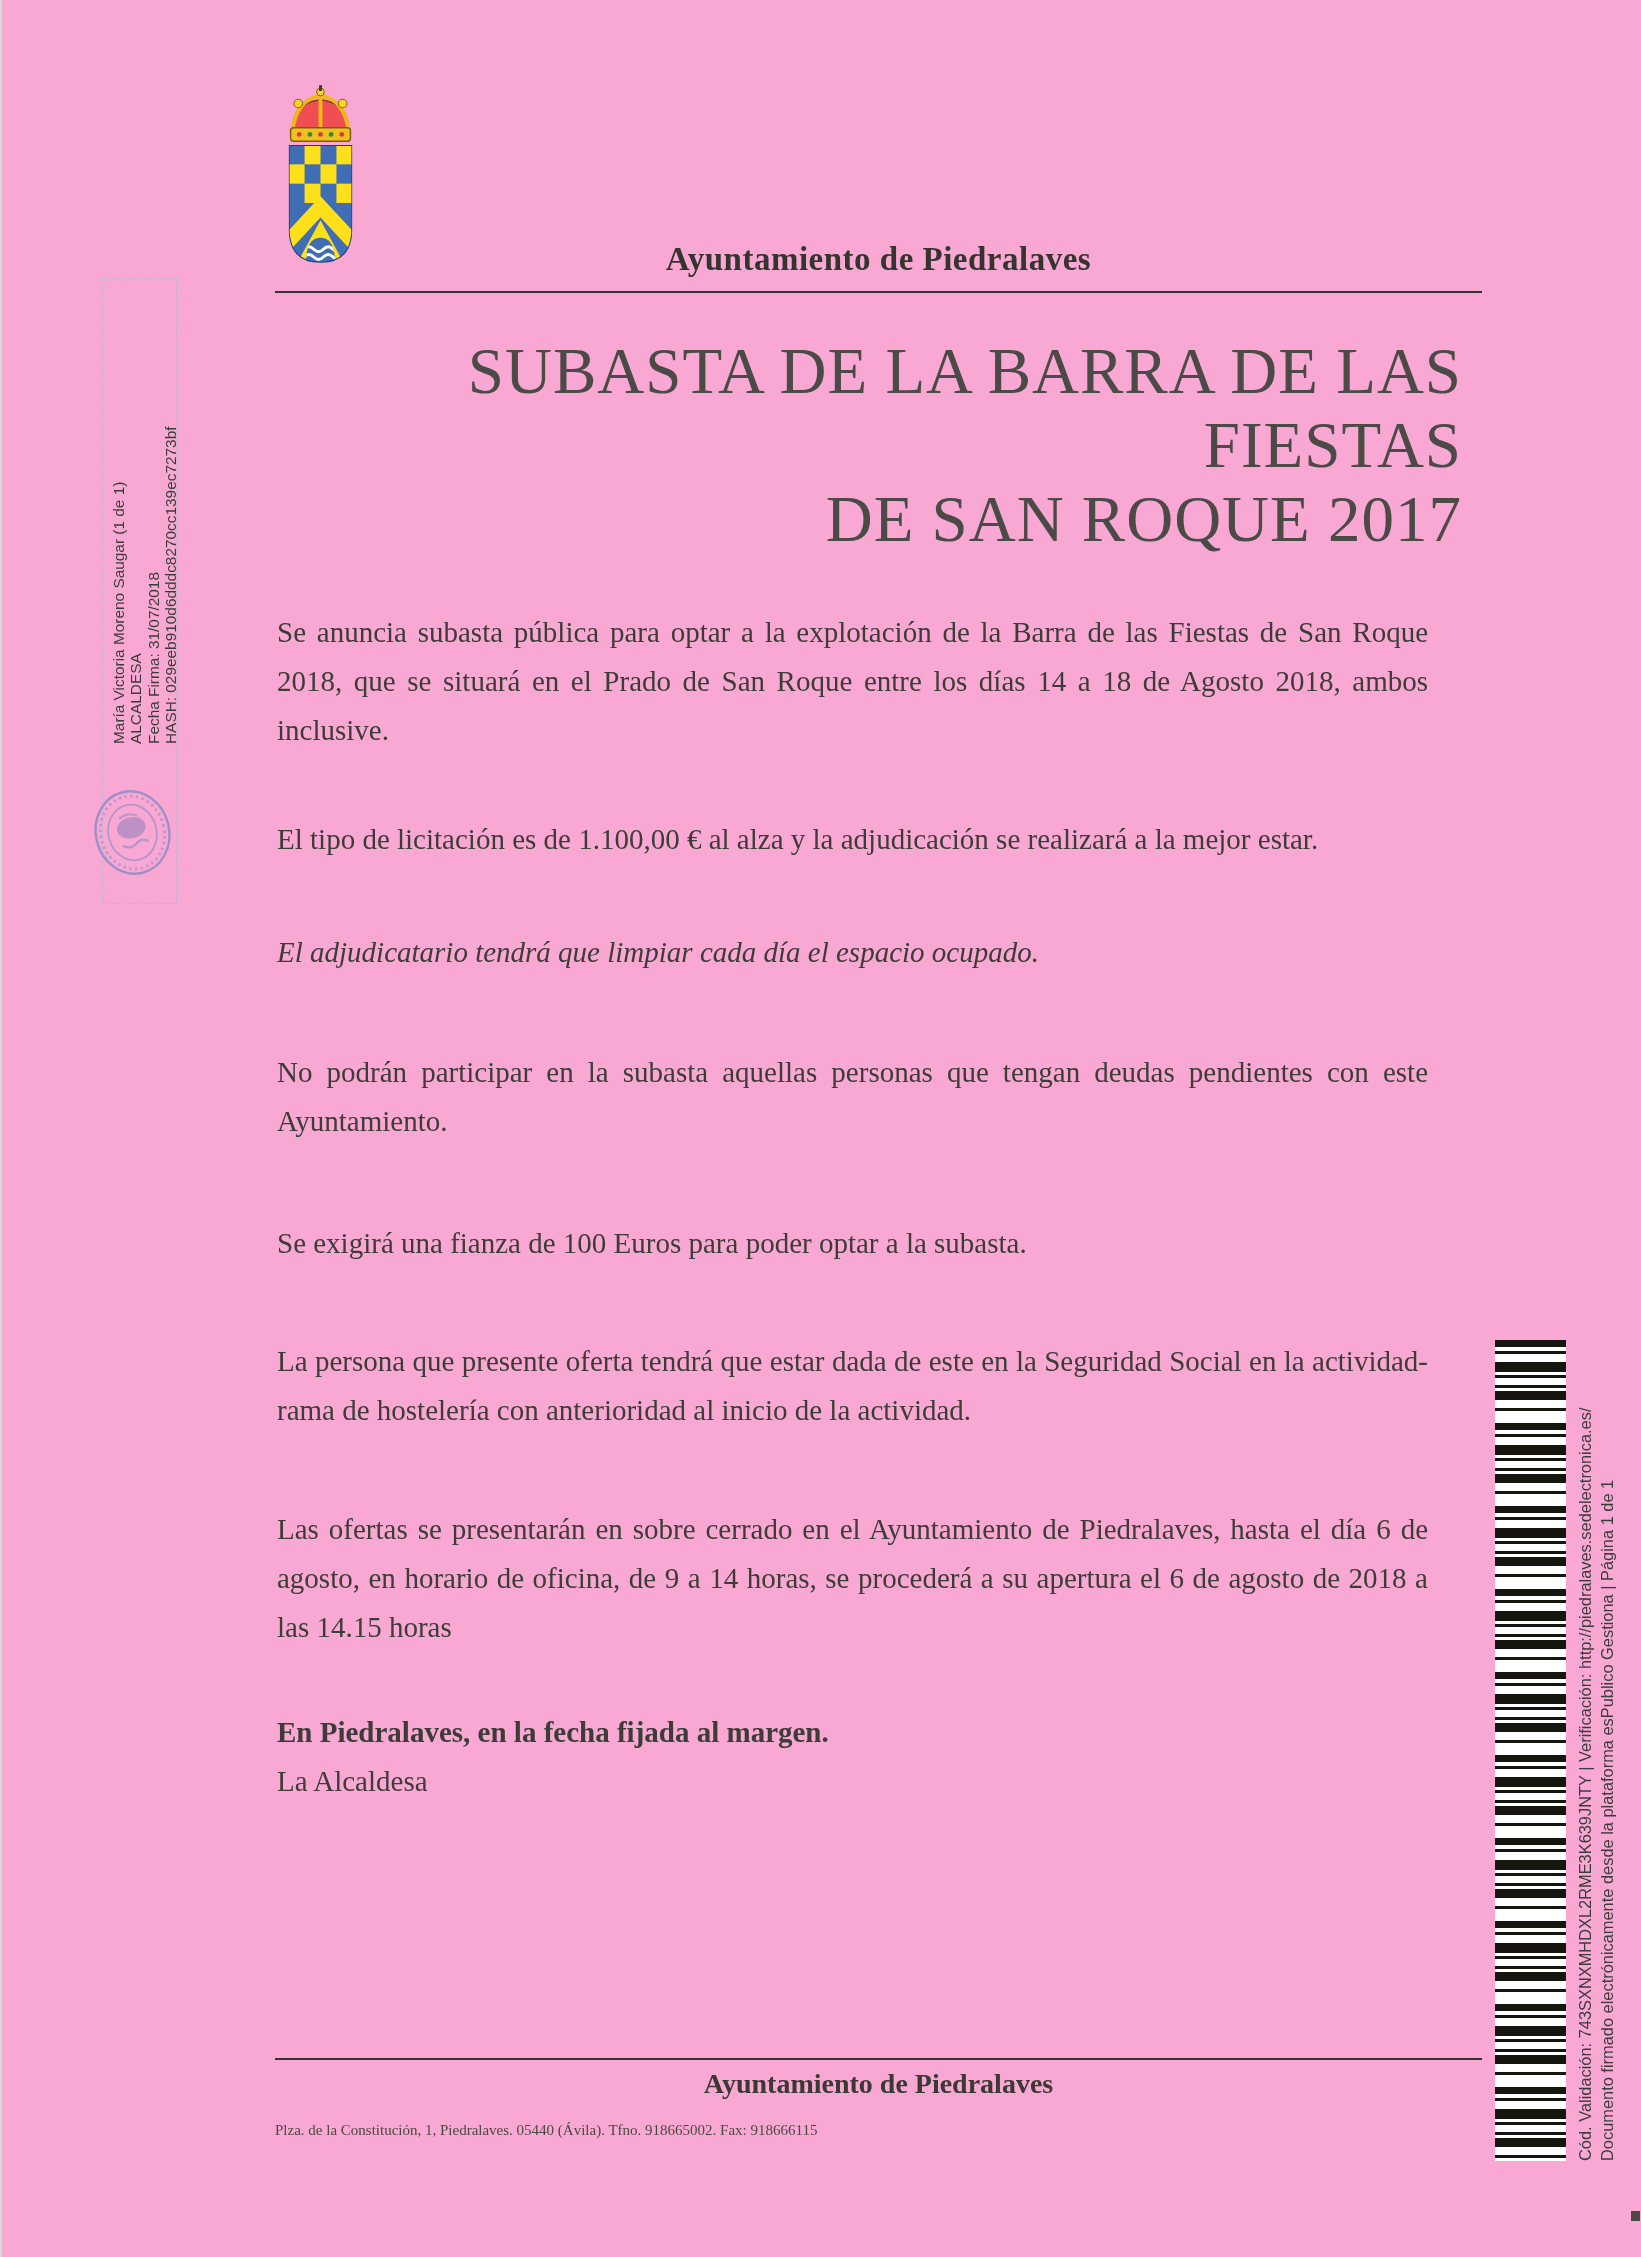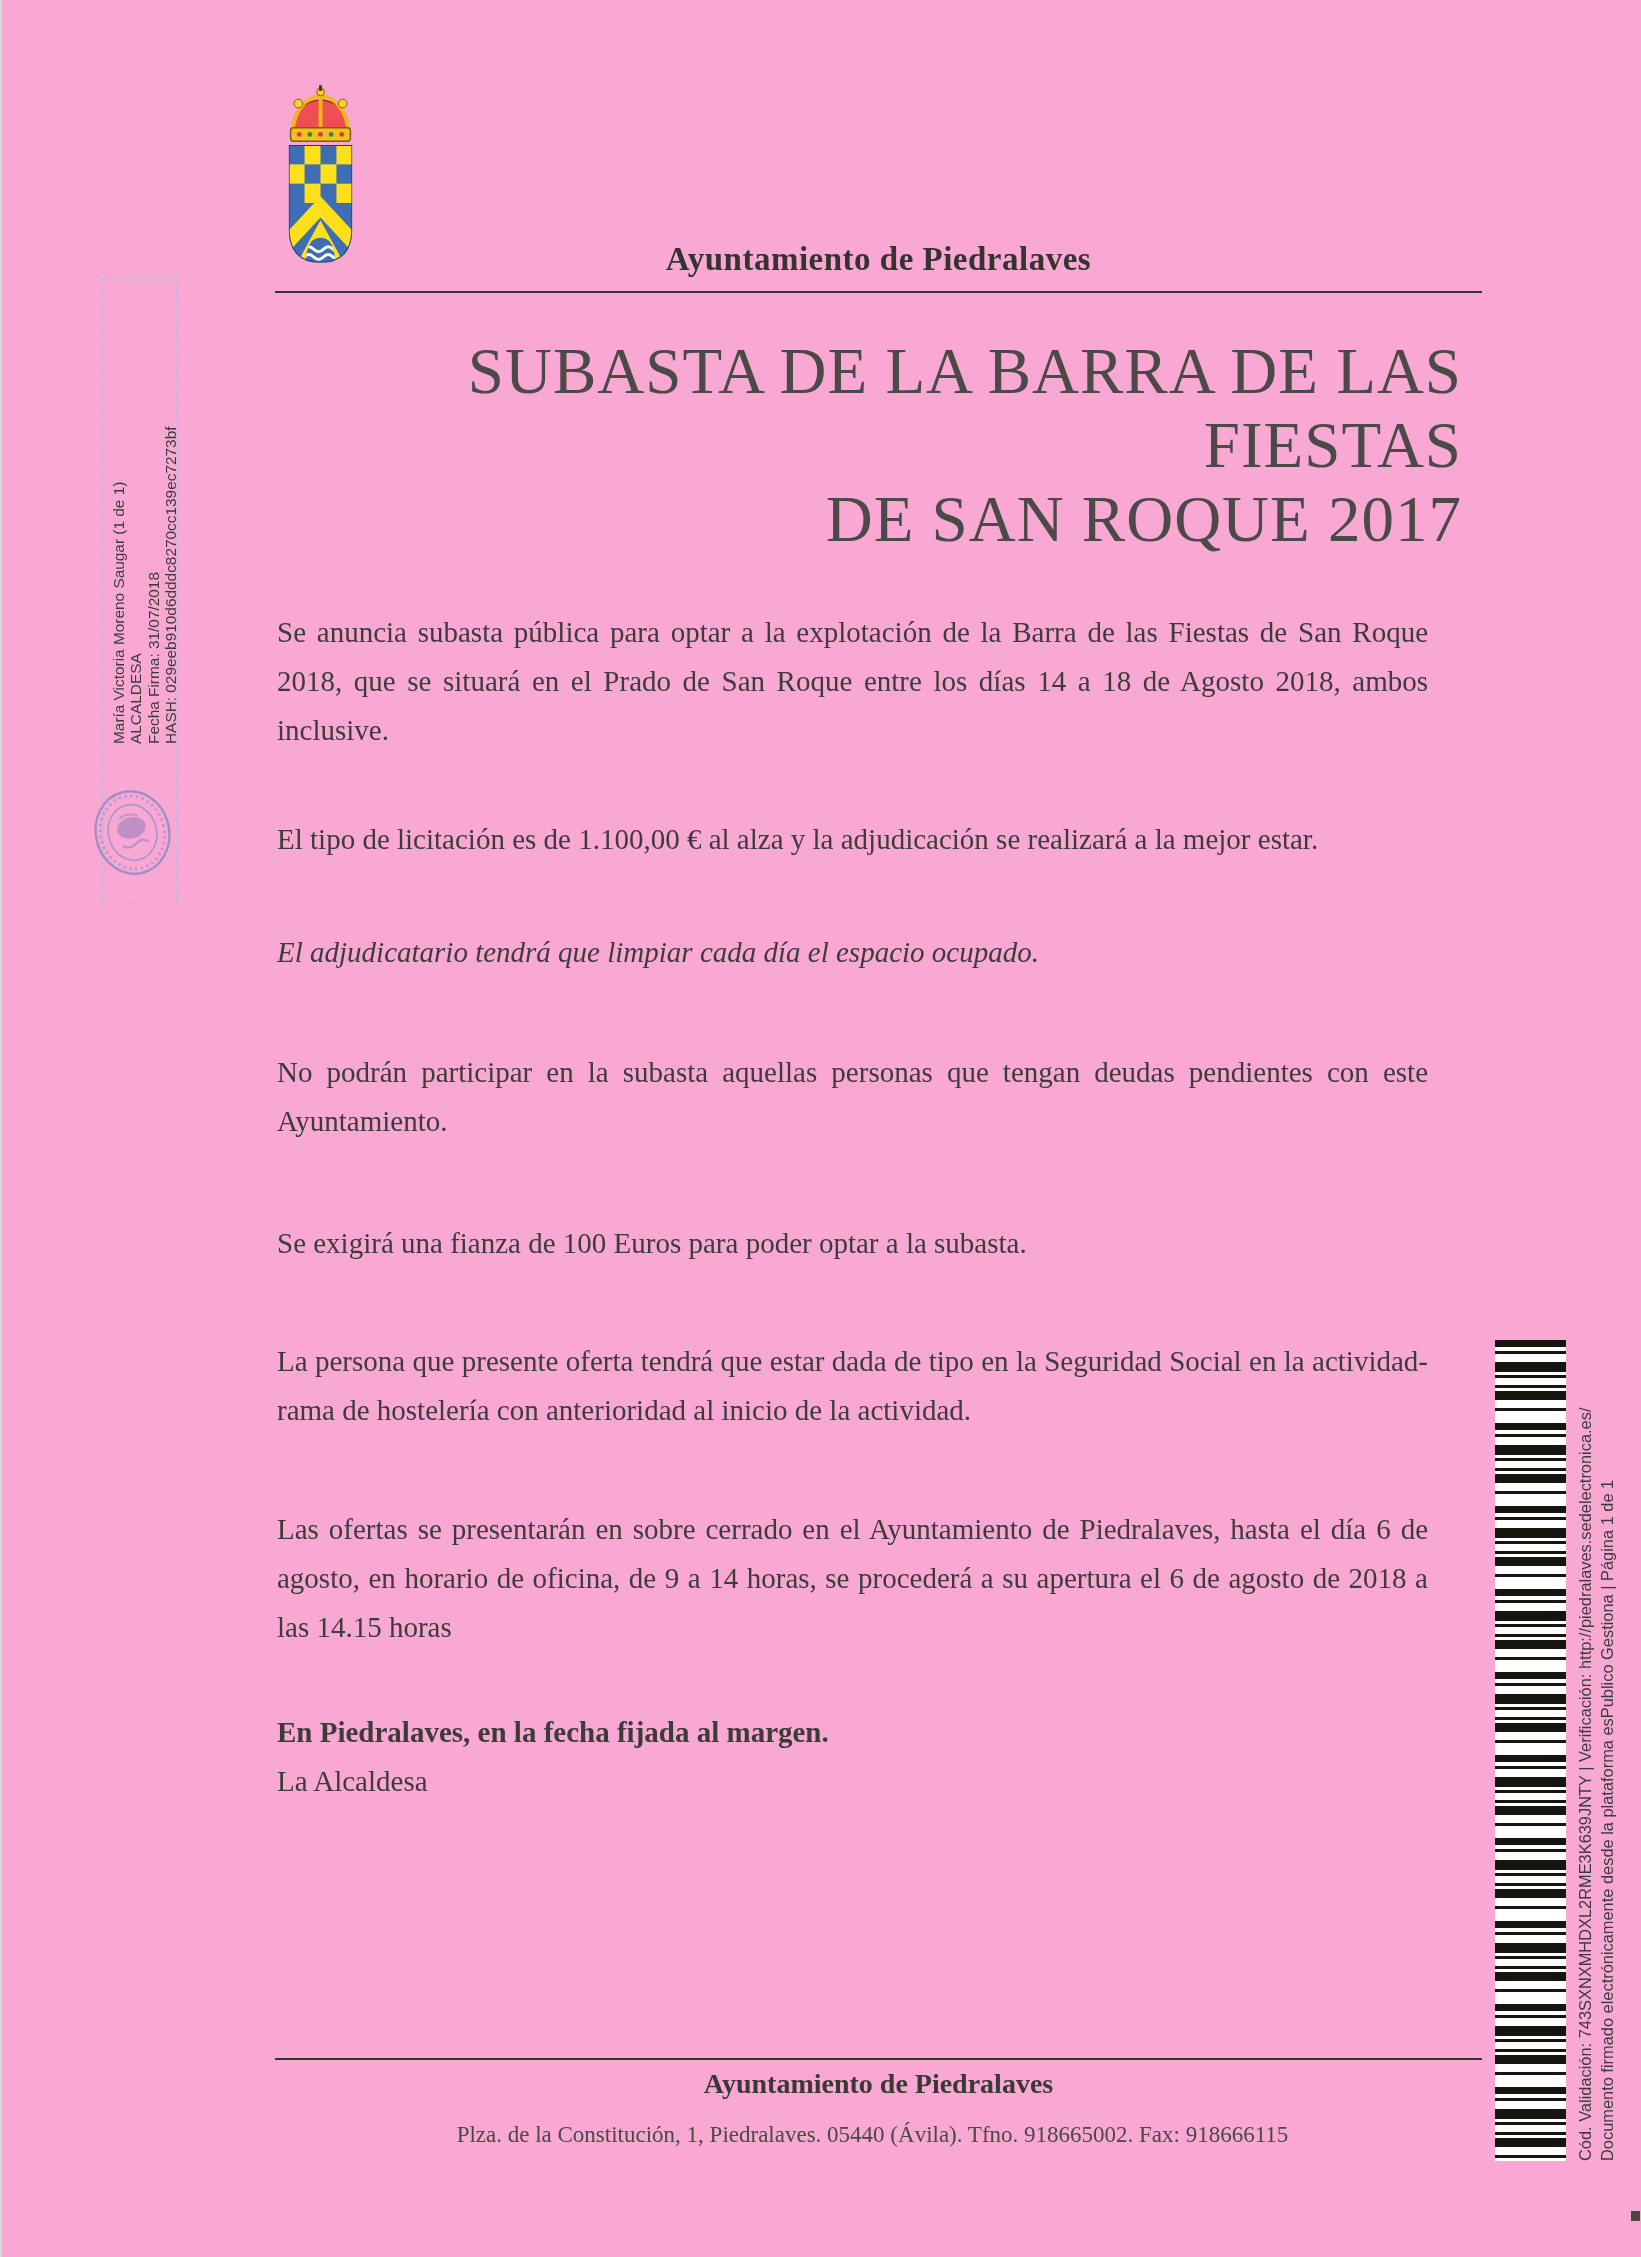--- a/index.html
+++ b/index.html
@@ -25,22 +25,22 @@
   .body-copy p.m5{margin-bottom:69px;}
   .body-copy p.m6{margin-bottom:70px;}
   .body-copy p.m7{margin-bottom:56px;}
   .closing{margin:0;text-align:center;font-weight:bold;}
   .signer-role{margin:25px 0 0 0;text-align:left;}
 
   
   .footer-rule{position:absolute;left:275px;top:2058px;width:1207px;height:1.9px;background:#34332e;}
   .footer-org{position:absolute;left:275px;top:2068px;width:1207px;text-align:center;
               font-size:28px;font-weight:bold;color:#3a3934;}
-  .footer-address{position:absolute;left:269px;top:2122px;width:1207px;text-align:center;
-                  font-size:23px;color:#4a4942;}
+  .footer-address{position:absolute;left:275px;top:2122px;width:1207px;text-align:left;
+                  font-size:15px;color:#4a4942;}
 
   
   .signer-box{position:absolute;left:102px;top:278px;width:75px;height:626px;
               border:1.9px dashed #b6bad8;box-sizing:border-box;}
   .signer-text{position:absolute;left:110px;top:282px;width:70px;height:462px;
                writing-mode:vertical-rl;transform:rotate(180deg);
                font-family:"Liberation Sans",sans-serif;font-size:15.4px;line-height:17.4px;
                color:#3b3b3b;white-space:nowrap;}
   .stamp{position:absolute;left:91px;top:787px;width:83px;height:91px;opacity:0.85;}
 
@@ -120,21 +120,21 @@
     <div>SUBASTA DE LA BARRA DE LAS FIESTAS</div>
     <div>DE SAN ROQUE 2017</div>
   </div>
 
   <div class="body-copy">
     <p class="m1">Se anuncia subasta pública para optar a la explotación de la Barra de las Fiestas de San Roque 2018, que se situará en el Prado de San Roque entre los días 14 a 18 de Agosto 2018, ambos inclusive.</p>
     <p class="m2">El tipo de licitación es de 1.100,00 € al alza y la adjudicación se realizará a la mejor estar.</p>
     <p class="m3">El adjudicatario tendrá que limpiar cada día el espacio ocupado.</p>
     <p class="m4">No podrán participar en la subasta aquellas personas que tengan deudas pendientes con este Ayuntamiento.</p>
     <p class="m5">Se exigirá una fianza de 100 Euros para poder optar a la subasta.</p>
-    <p class="m6">La persona que presente oferta tendrá que estar dada de tipo en la Seguridad Social en la actividad-rama de hostelería con anterioridad al inicio de la actividad.</p>
+    <p class="m6">La persona que presente oferta tendrá que estar dada de este en la Seguridad Social en la actividad-rama de hostelería con anterioridad al inicio de la actividad.</p>
     <p class="m7">Las ofertas se presentarán en sobre cerrado en el Ayuntamiento de Piedralaves, hasta el día 6 de agosto, en horario de oficina, de 9 a 14 horas, se procederá a su apertura el 6 de agosto de 2018 a las 14.15 horas</p>
     <p class="closing">En Piedralaves, en la fecha fijada al margen.</p>
     <p class="signer-role">La Alcaldesa</p>
   </div>
 
   <div class="footer-rule"></div>
   <div class="footer-org">Ayuntamiento de Piedralaves</div>
   <div class="footer-address">Plza. de la Constitución, 1, Piedralaves. 05440 (Ávila). Tfno. 918665002. Fax: 918666115</div>
 
   <div class="signer-box"></div>

